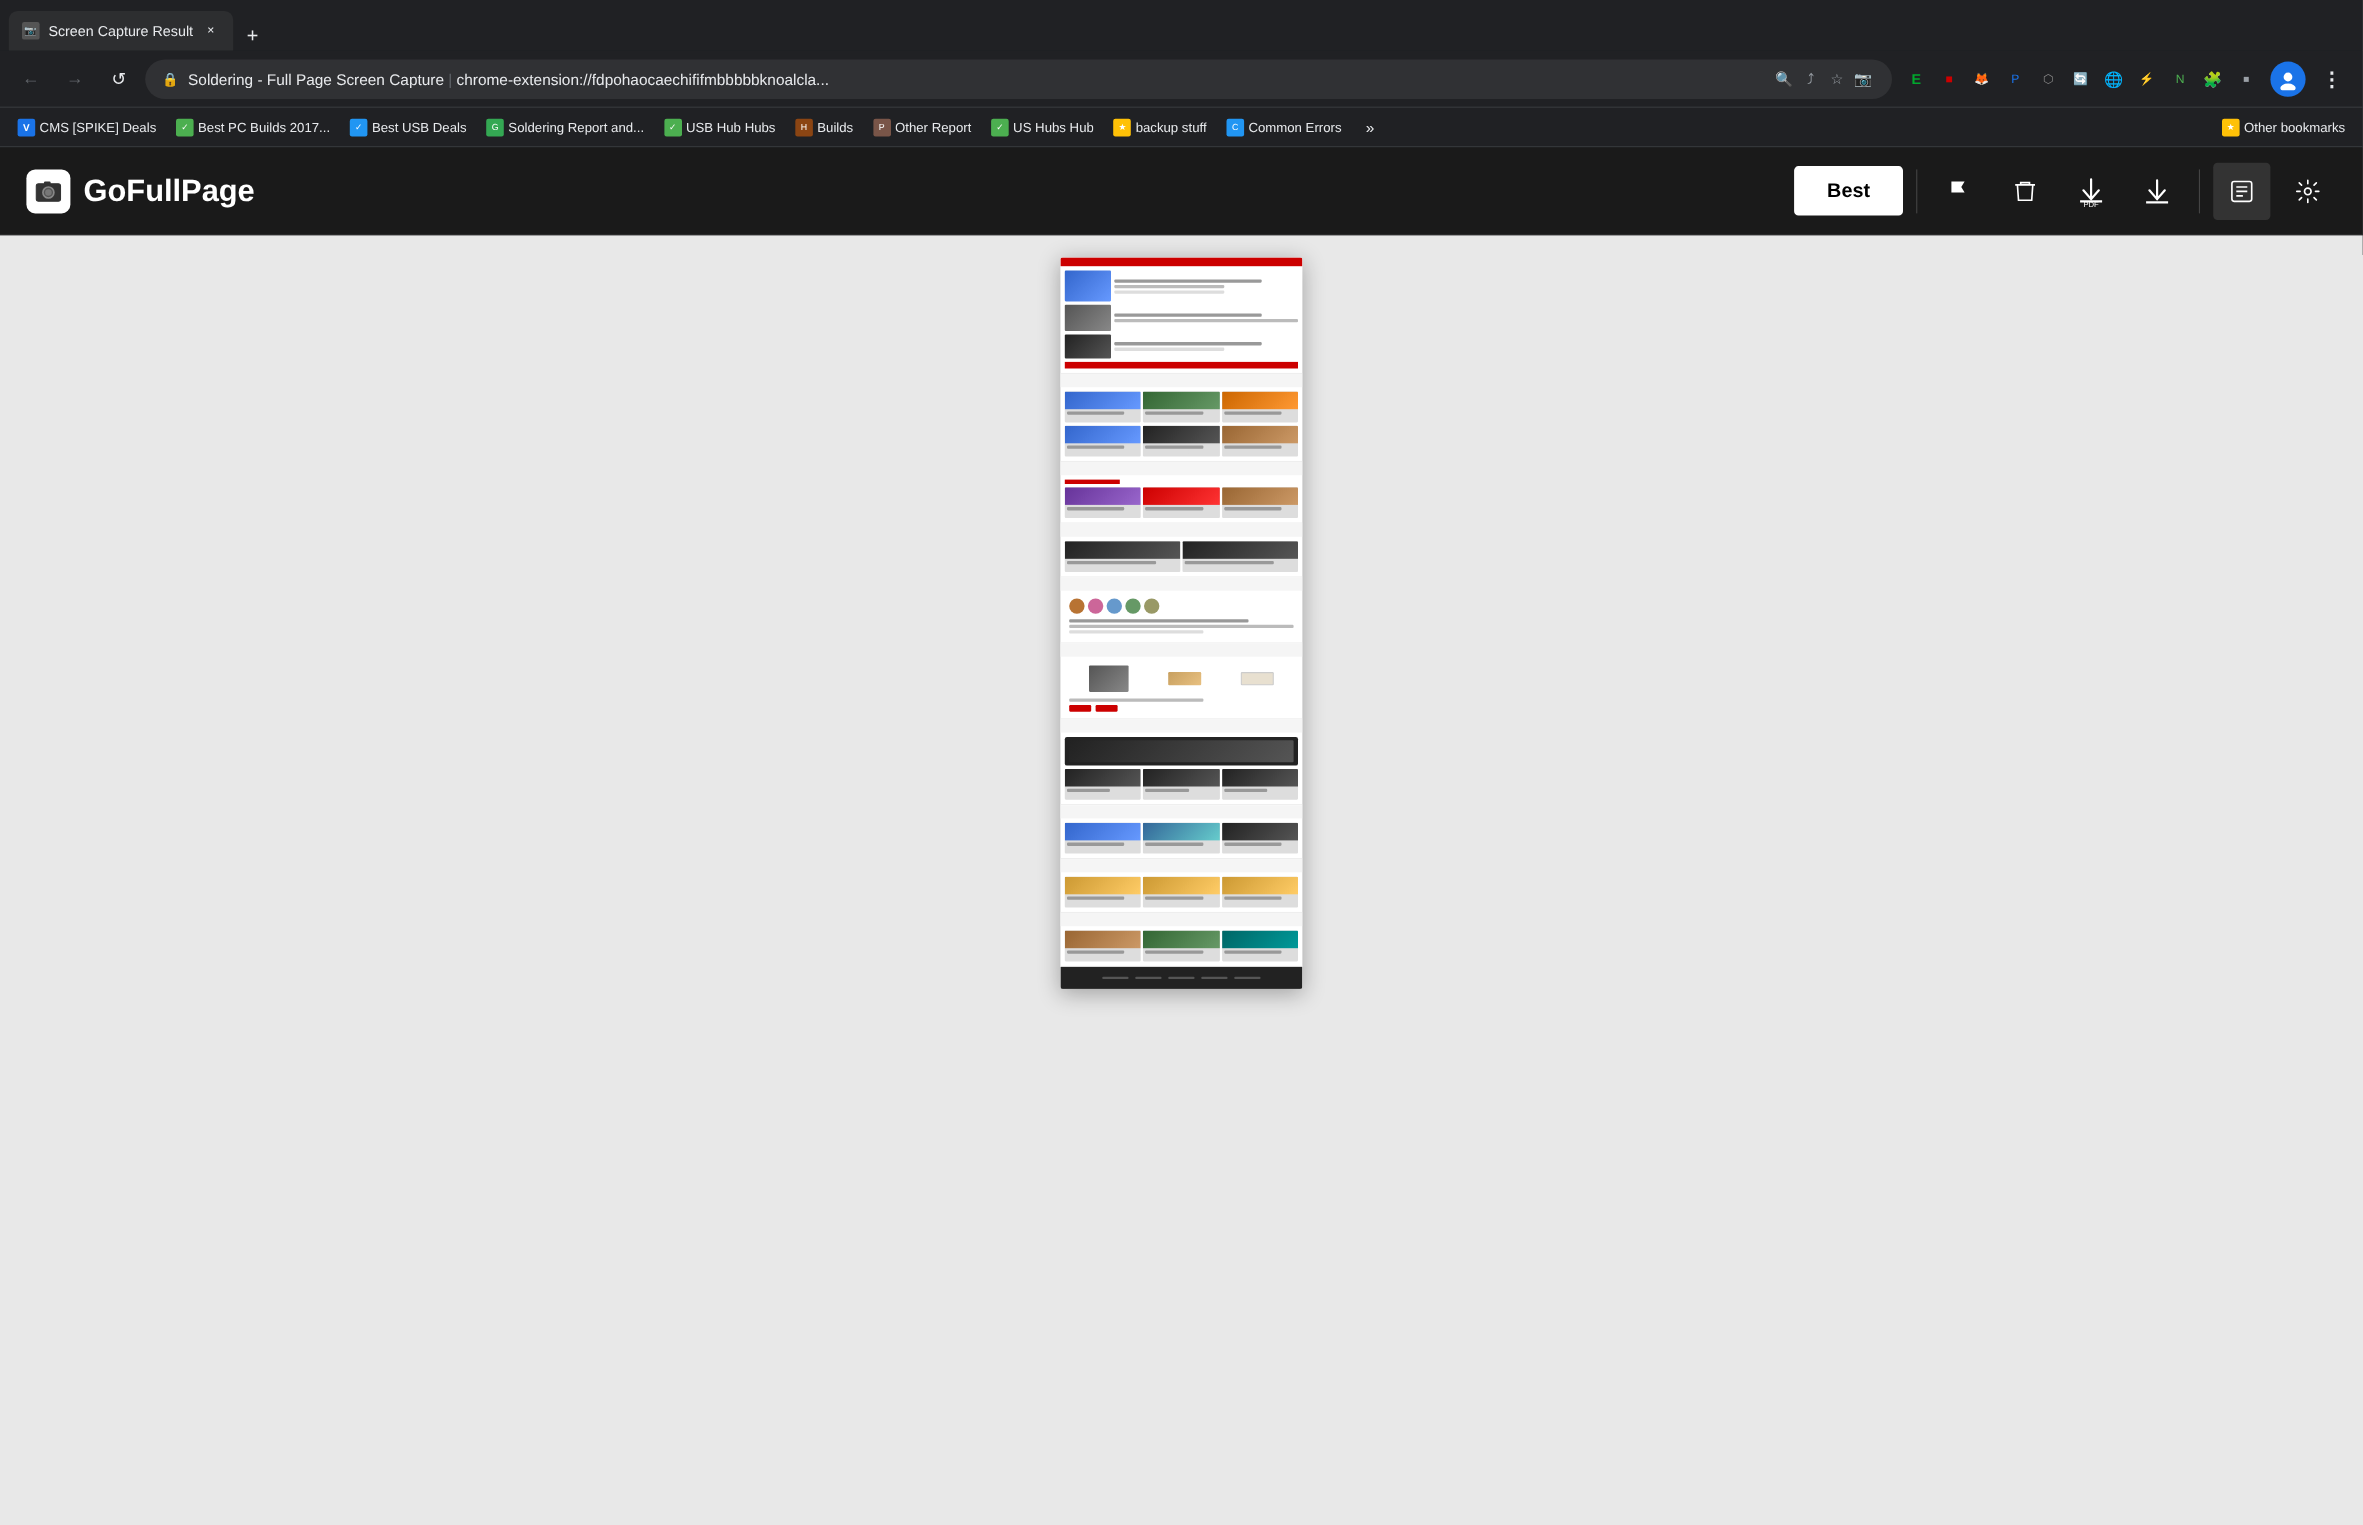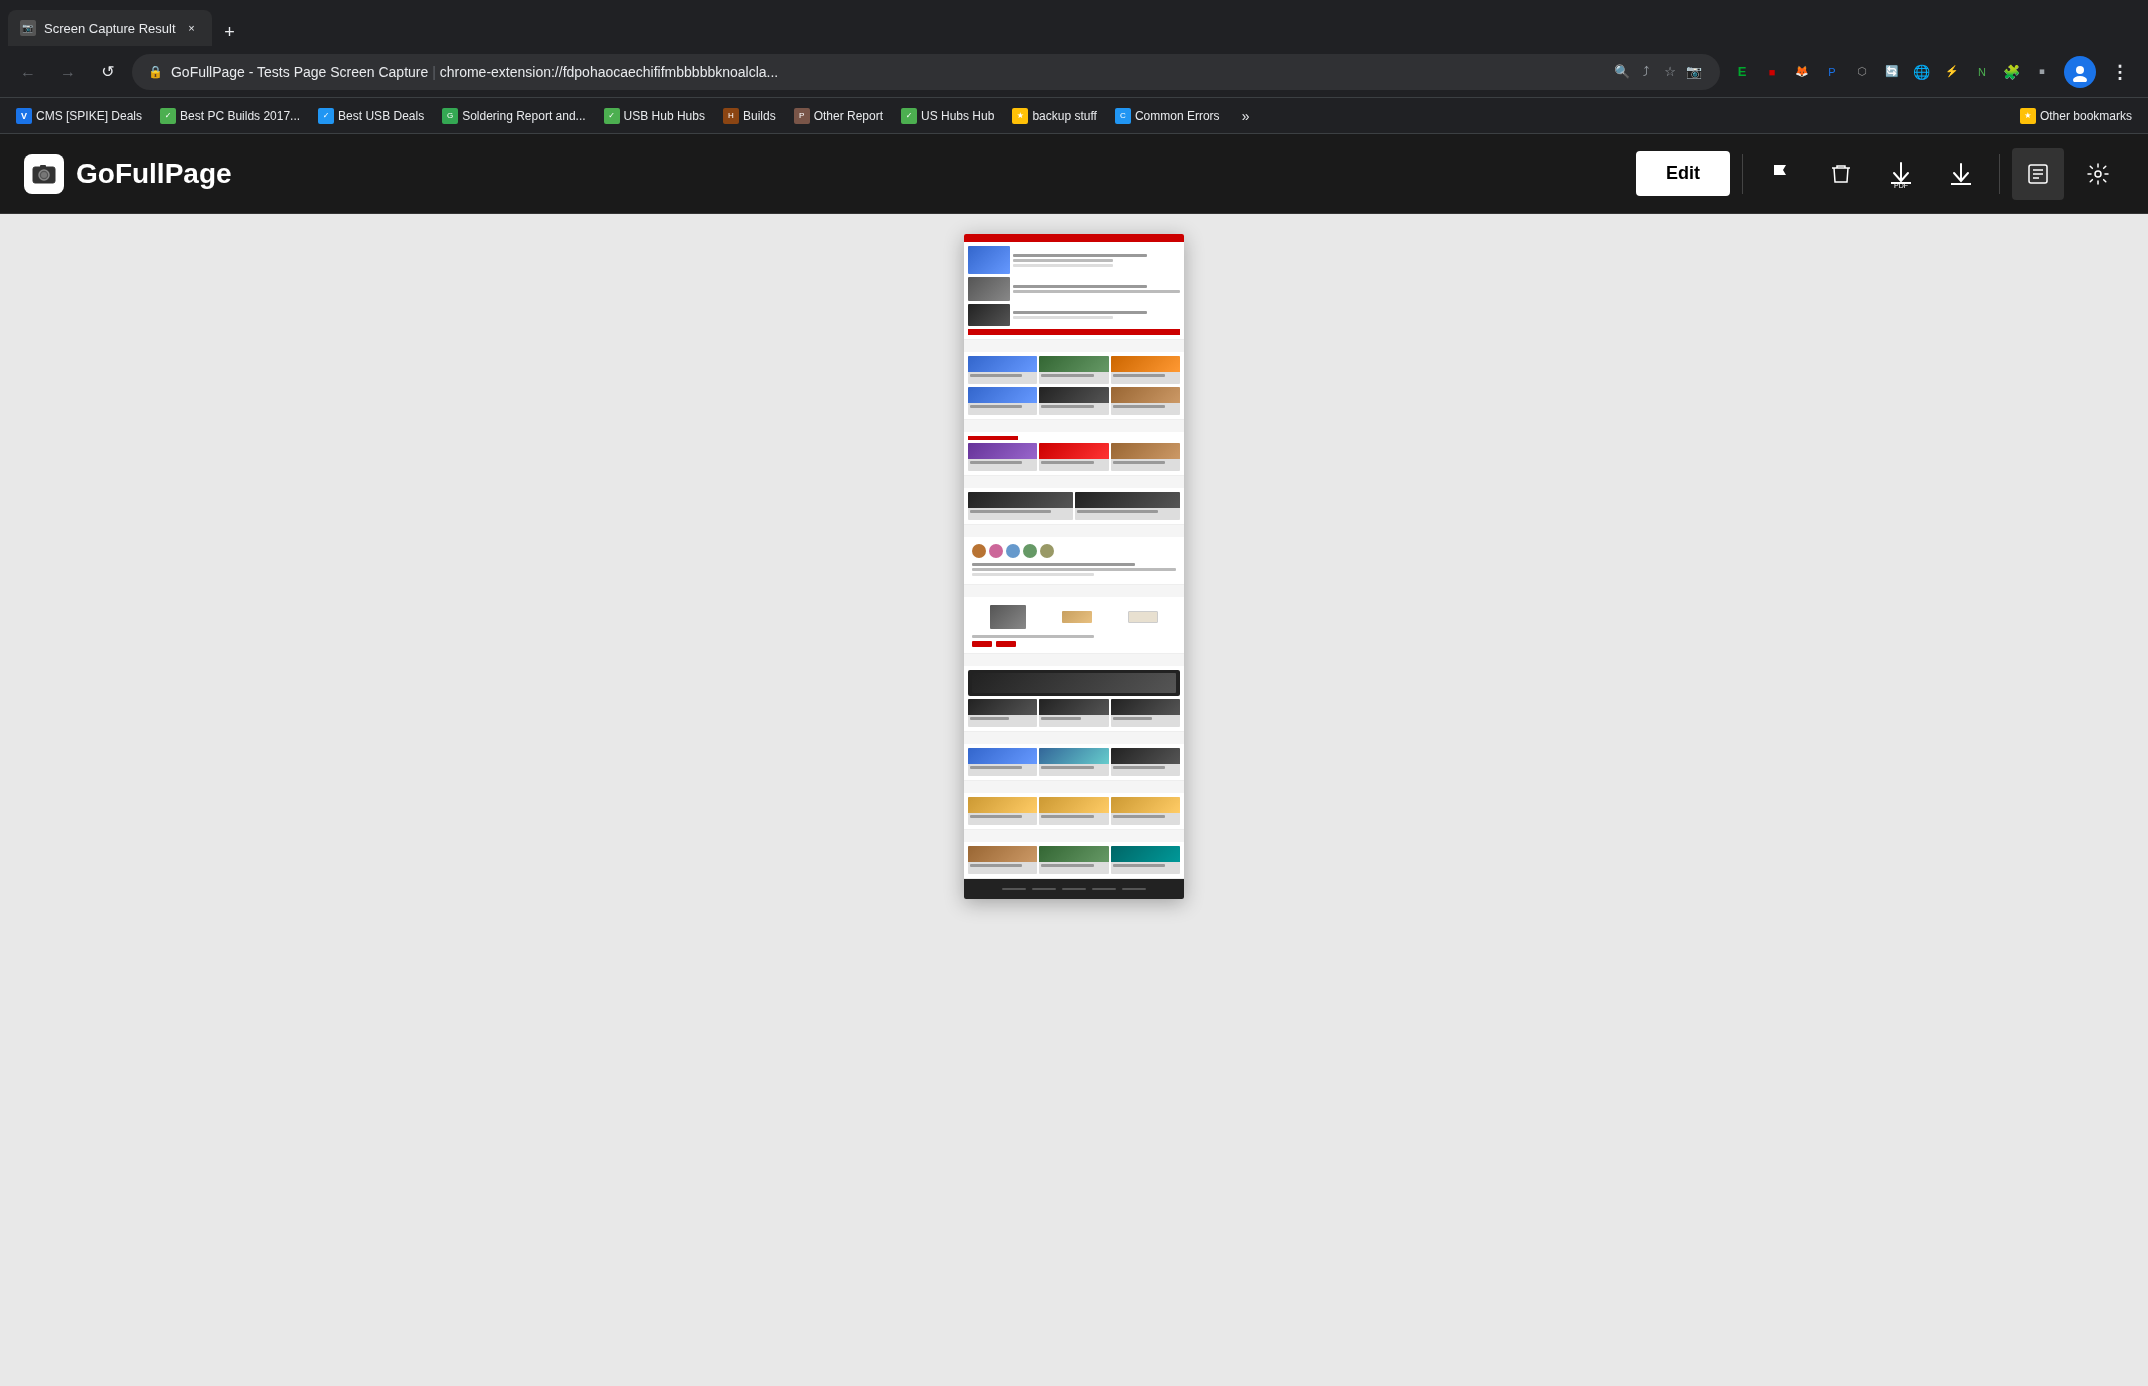--- a/index.html
+++ b/index.html
@@ -381,21 +381,21 @@
 </div>
 
 <div class="address-bar-row">
   <div class="nav-btn disabled">←</div>
   <div class="nav-btn disabled">→</div>
   <div class="nav-btn">↺</div>
 
   <div class="address-bar">
     <span class="address-lock">🔒</span>
     <span class="address-text">
-      <span>GoFullPage - Tests Page Screen Capture</span>
+      <span>Soldering - Full Page Screen Capture</span>
       <span style="color:#5f6368"> | </span>
       <span>chrome-extension://fdpohaocaechififmbbbbbknoalcla...</span>
     </span>
     <div class="address-icons">
       <div class="addr-icon">🔍</div>
       <div class="addr-icon">⤴</div>
       <div class="addr-icon">☆</div>
       <div class="addr-icon">📷</div>
     </div>
   </div>
@@ -479,21 +479,21 @@
       <svg width="28" height="28" viewBox="0 0 28 28">
         <rect x="3" y="7" width="22" height="16" rx="2" fill="#333" stroke="#333"></rect>
         <circle cx="14" cy="15" r="5" fill="#555" stroke="#888" stroke-width="1.5"></circle>
         <circle cx="14" cy="15" r="3" fill="#777"></circle>
         <rect x="10" y="5" width="6" height="3" rx="1" fill="#333"></rect>
       </svg>
     </div>
     <span class="app-title">GoFullPage</span>
   </div>
   <div class="app-actions">
-    <button class="action-btn-edit">Edit</button>
+    <button class="action-btn-edit">Best</button>
     <div class="action-divider"></div>
     <div class="action-icon-btn">
       <svg width="24" height="24" viewBox="0 0 24 24" fill="white">
           <path d="M5 3v18M5 3h12l-3 5 3 5H5"></path>
         </svg>
     </div>
     <div class="action-icon-btn">
       <svg width="24" height="24" viewBox="0 0 24 24" fill="white">
           <path d="M3 6h18M8 6V4h8v2M19 6l-1 14H6L5 6" stroke="white" stroke-width="1.5" fill="none"></path>
         </svg>

